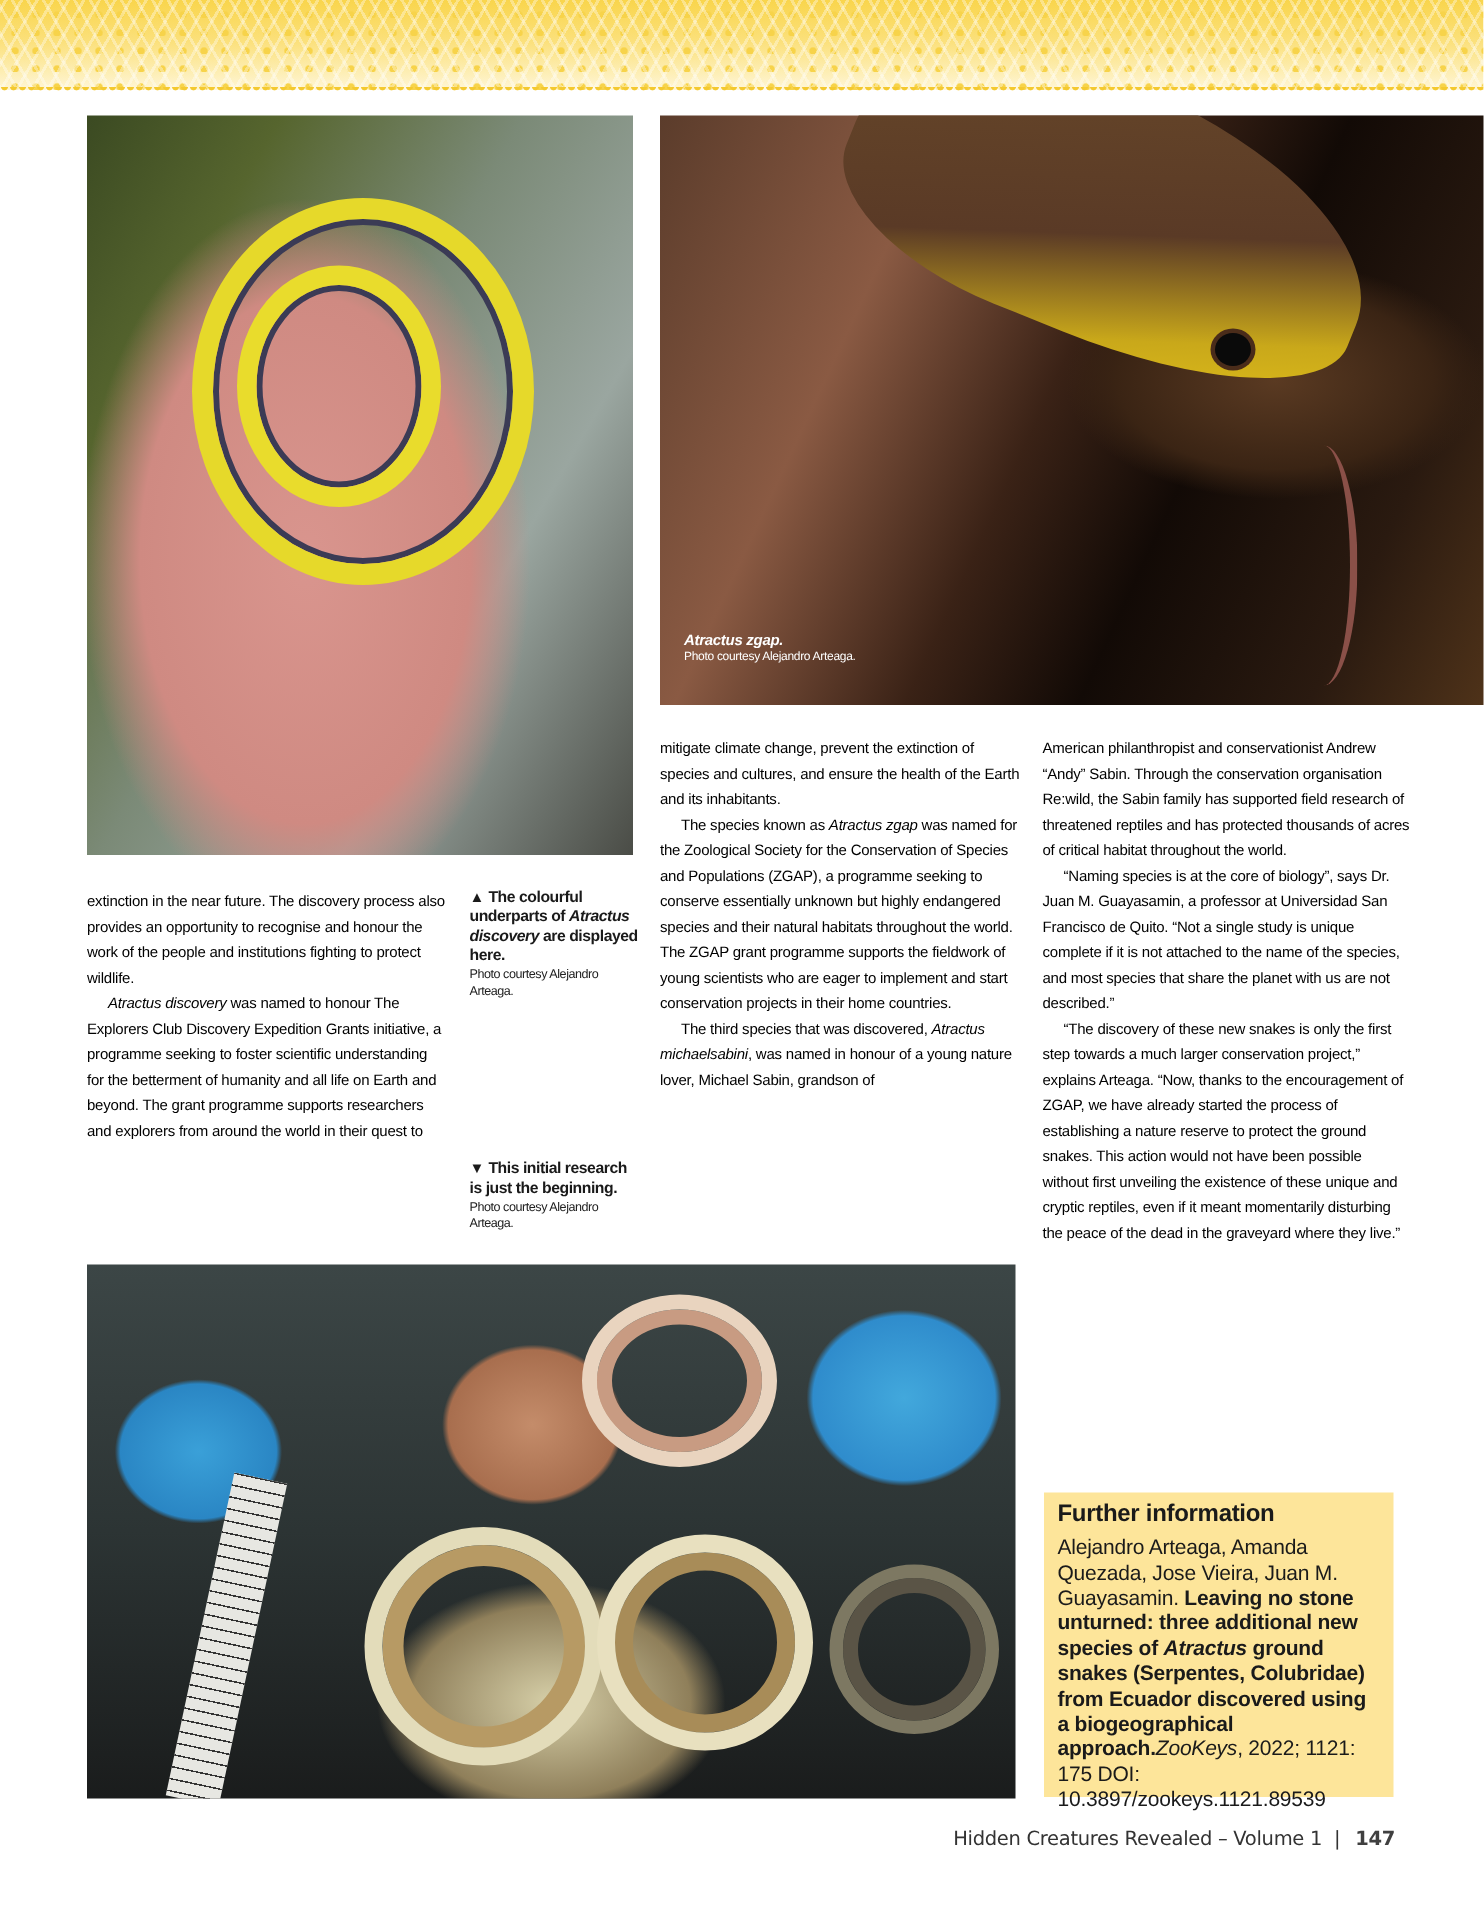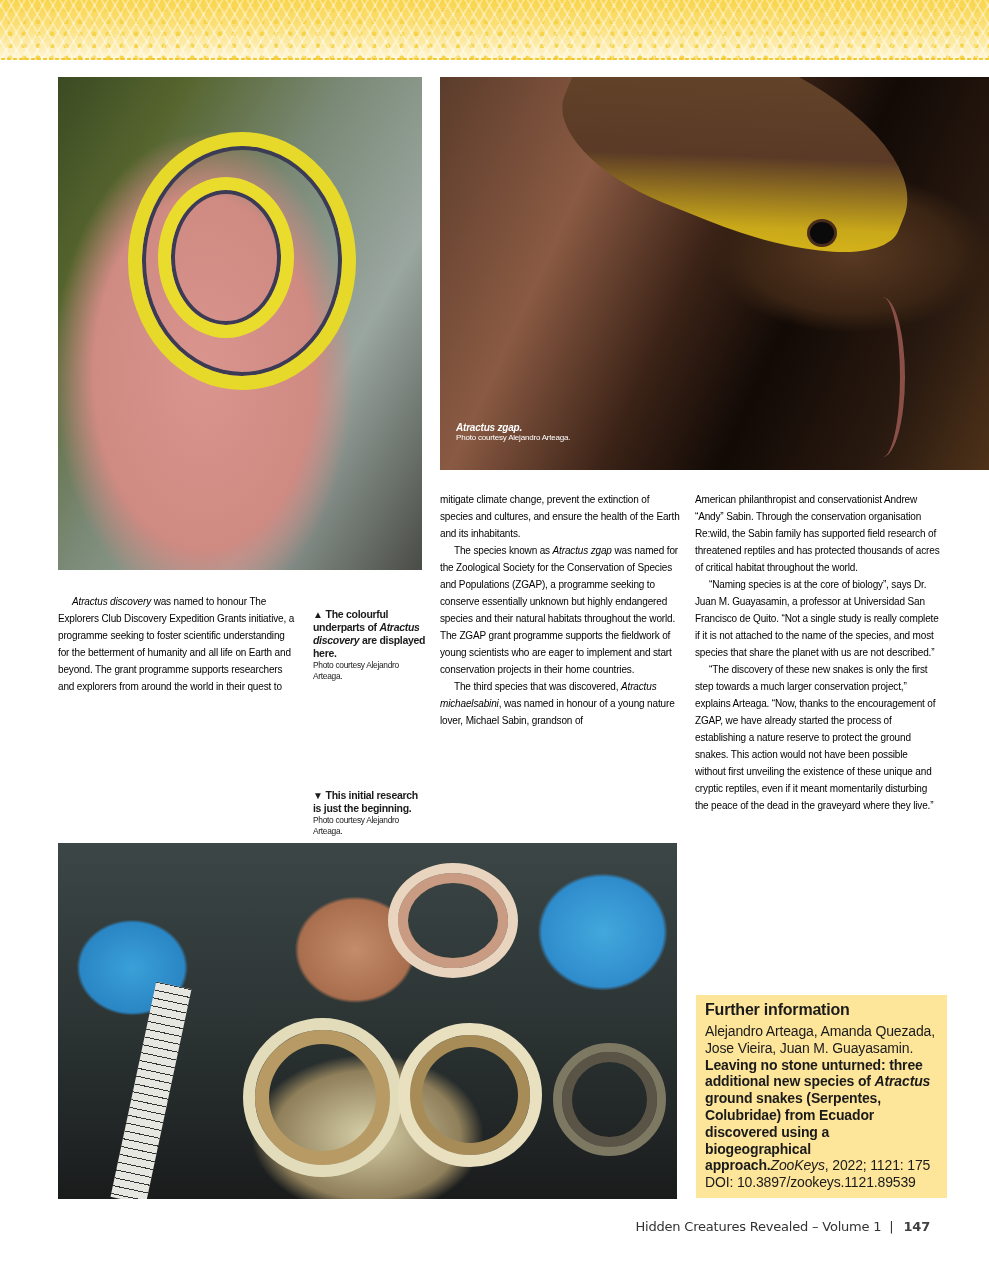--- a/index.html
+++ b/index.html
@@ -47,27 +47,27 @@
     background-image:repeating-linear-gradient(180deg,#333 0 1px,transparent 1px 8px);}
   .caption-overlay{position:absolute;left:16px;bottom:28px;color:#fff;font-family:"Liberation Sans",sans-serif;}
   .caption-overlay .cap-title{font-size:10px;font-weight:bold;font-style:italic;letter-spacing:-.2px;display:block;}
   .caption-overlay .cap-credit{font-size:8px;display:block;letter-spacing:-.2px;}
   .col{position:absolute;font-size:10px;line-height:17px;letter-spacing:-.15px;color:#000000;}
   .col p{margin:0;}
   .col p.ind{text-indent:14px;}
   .col-a{left:58px;top:593px;width:240px;}
   .col-b{left:440px;top:491px;width:240px;}
   .col-c{left:695px;top:491px;width:245px;}
-  .side-cap{position:absolute;left:313px;width:115px;font-size:10.5px;line-height:13px;letter-spacing:-.3px;margin-top:16px;}
+  .side-cap{position:absolute;left:313px;width:115px;font-size:10.5px;line-height:13px;letter-spacing:-.3px;}
   .side-cap .b{font-weight:bold;}
   .side-cap .credit{font-size:8.4px;line-height:11px;display:block;color:#222;}
   .cap1{top:592px;}
   .cap2{top:773px;}
   .arrow{font-size:10px;margin-right:3px;}
-  .info{position:absolute;left:696px;top:995px;width:251px;height:203px;background:#fde59a;box-sizing:border-box;padding:6px 9px;}
+  .info{position:absolute;left:696px;top:995px;width:233px;height:203px;background:#fde59a;box-sizing:border-box;padding:6px 9px;}
   .info h3{margin:0 0 4px 0;font-size:16px;font-weight:bold;color:#1a1a1a;letter-spacing:-.2px;}
   .info p{margin:0;font-size:14px;line-height:16.8px;letter-spacing:-.15px;}
   .info .b{font-weight:bold;}
   .footer{position:absolute;right:59px;top:1219px;font-size:13px;color:#333;font-family:"DejaVu Sans",sans-serif;letter-spacing:-.2px;}
   .footer .pg{font-weight:bold;color:#404040;margin-left:6px;}
   .footer .sep{margin-left:4px;}
 </style>
 </head>
 <body>
 
@@ -82,41 +82,42 @@
   <div class="head"></div>
   <div class="eye"></div>
   <div class="tongue"></div>
   <div class="caption-overlay">
     <span class="cap-title">Atractus zgap.</span>
     <span class="cap-credit">Photo courtesy Alejandro Arteaga.</span>
   </div>
 </div>
 
 <div class="col col-a">
+  <p>extinction in the near future. The discovery process also provides an opportunity to recognise and honour the work of the people and institutions fighting to protect wildlife.</p>
   <p class="ind"><i>Atractus discovery</i><span> was named to honour The Explorers Club Discovery Expedition Grants initiative, a programme seeking to foster scientific understanding for the betterment of humanity and all life on Earth and beyond. The grant programme supports researchers and explorers from around the world in their quest to</span></p>
 </div>
 
 <div class="side-cap cap1">
   <span class="b"><span class="arrow">▲</span><span>The colourful underparts of </span><i>Atractus discovery</i><span> are displayed here.</span></span>
   <span class="credit">Photo courtesy Alejandro Arteaga.</span>
 </div>
 <div class="side-cap cap2">
   <span class="b"><span class="arrow">▼</span><span>This initial research is just the beginning.</span></span>
   <span class="credit">Photo courtesy Alejandro Arteaga.</span>
 </div>
 
 <div class="col col-b">
   <p>mitigate climate change, prevent the extinction of species and cultures, and ensure the health of the Earth and its inhabitants.</p>
   <p class="ind"><span>The species known as </span><i>Atractus zgap</i><span> was named for the Zoological Society for the Conservation of Species and Populations (ZGAP), a programme seeking to conserve essentially unknown but highly endangered species and their natural habitats throughout the world. The ZGAP grant programme supports the fieldwork of young scientists who are eager to implement and start conservation projects in their home countries.</span></p>
   <p class="ind"><span>The third species that was discovered, </span><i>Atractus michaelsabini</i><span>, was named in honour of a young nature lover, Michael Sabin, grandson of</span></p>
 </div>
 
 <div class="col col-c">
   <p>American philanthropist and conservationist Andrew “Andy” Sabin. Through the conservation organisation Re:wild, the Sabin family has supported field research of threatened reptiles and has protected thousands of acres of critical habitat throughout the world.</p>
-  <p class="ind">“Naming species is at the core of biology”, says Dr. Juan M. Guayasamin, a professor at Universidad San Francisco de Quito. “Not a single study is really complete if it is not attached to the name of the species, and most species that share the planet with us are not described.”</p>
+  <p class="ind">“Naming species is at the core of biology”, says Dr. Juan M. Guayasamin, a professor at Universidad San Francisco de Quito. “Not a single study is unique complete if it is not attached to the name of the species, and most species that share the planet with us are not described.”</p>
   <p class="ind">“The discovery of these new snakes is only the first step towards a much larger conservation project,” explains Arteaga. “Now, thanks to the encouragement of ZGAP, we have already started the process of establishing a nature reserve to protect the ground snakes. This action would not have been possible without first unveiling the existence of these unique and cryptic reptiles, even if it meant momentarily disturbing the peace of the dead in the graveyard where they live.”</p>
 </div>
 
 <div class="photo p3">
   <div class="ruler"></div>
   <div class="coil s1"></div>
   <div class="coil s2"></div>
   <div class="coil s3"></div>
   <div class="coil s4"></div>
 </div>

